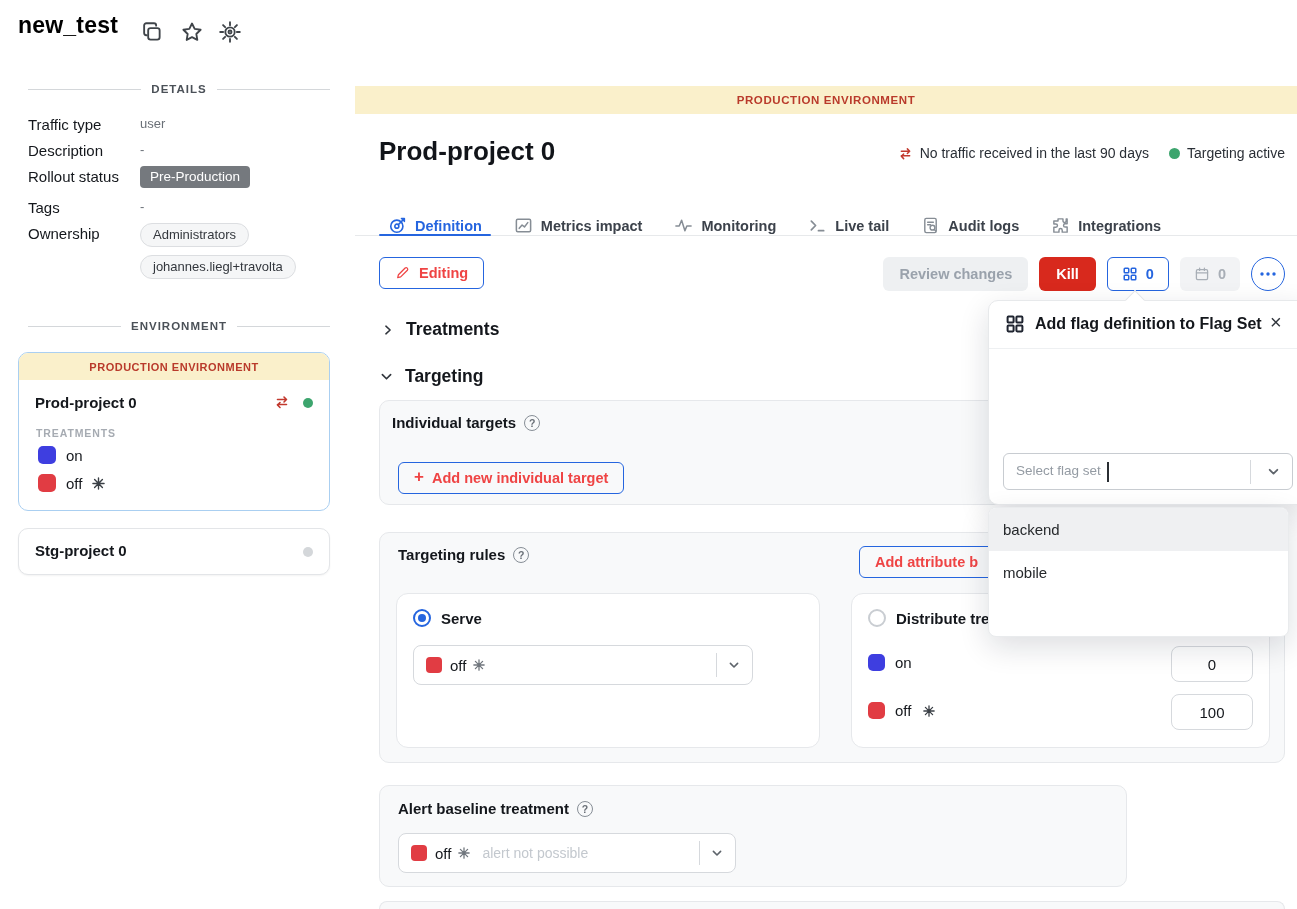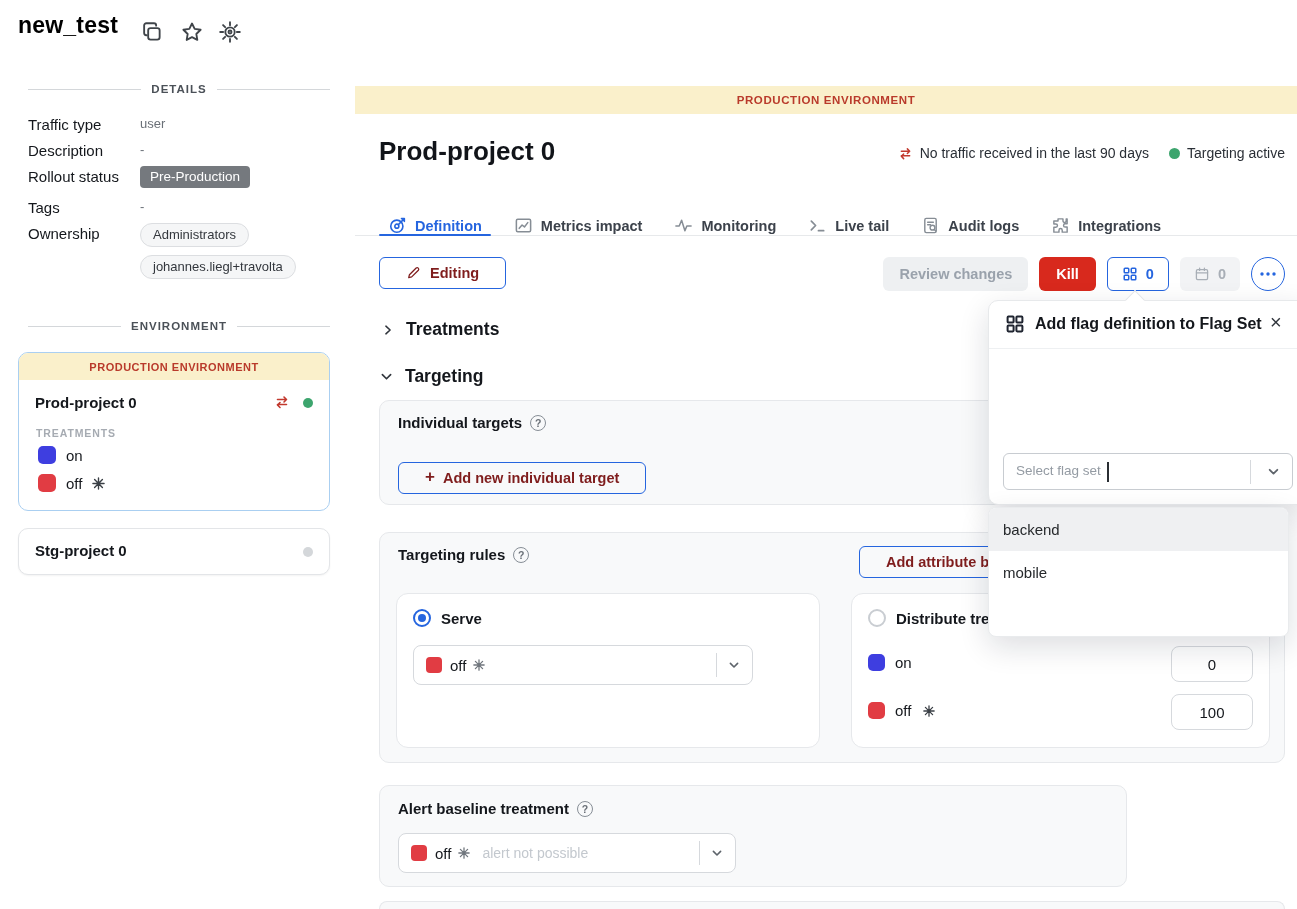--- a/index.html
+++ b/index.html
@@ -49,21 +49,21 @@
   .tabs{left:355px;top:197px;width:942px;height:39px;border-bottom:1px solid #E7E9EB;display:flex;align-items:flex-end;gap:32px;padding-left:33px;}
   .tab{position:relative;display:flex;align-items:center;gap:8px;font-size:14.5px;font-weight:600;color:#3C424B;cursor:pointer;white-space:nowrap;}
   .tab .t-ico{color:#868D95;}
   .tab.active{color:#2565DF;}
   .tab.active .t-ico{color:#2565DF;}
   .tab.active::after{content:"";position:absolute;left:-9px;right:-9px;bottom:-1px;height:2.5px;background:#2565DF;border-radius:2px;}
 
   .toolbar{left:379px;top:257px;width:906px;height:34px;}
   .btn{display:inline-flex;align-items:center;justify-content:center;gap:8px;height:32px;border-radius:6px;
     font-size:14.5px;font-weight:600;cursor:pointer;white-space:nowrap;border:1.5px solid transparent;}
-  .btn.outline-blue{border-color:#2565DF;color:#7f1d1d;background:#fff;padding:0 26px;}
+  .btn.outline-blue{border-color:#2565DF;color:#ef4444;background:#fff;padding:0 15px;}
   .btn.gray{background:#EEF0F2;color:#9AA2AC;border:none;height:34px;padding:0 16px;}
   .btn.kill{background:#D8291D;color:#fff;border:none;height:34px;padding:0 17px;font-weight:700;}
   .btn.count-blue{border-color:#2565DF;color:#2565DF;background:#fff;height:34px;padding:0 14px;}
   .btn.count-gray{background:#F2F3F5;color:#A8AEB6;border:none;height:34px;padding:0 14px;}
   .btn.more{width:34px;height:34px;border-radius:50%;border:1.5px solid #2565DF;color:#2565DF;background:#fff;padding:0;}
   .right-group{position:absolute;right:0;top:0;display:flex;align-items:center;gap:11px;}
 
   .section-h{display:flex;align-items:center;gap:11px;font-size:17.5px;font-weight:700;color:#14171C;cursor:pointer;}
   .chev{color:#30353C;}
 
@@ -336,21 +336,21 @@
   <div class="abs section-h" style="left:379px;top:366px;">
     <span class="chev">
       <svg width="15" height="15" viewBox="0 0 20 20" fill="none" stroke="currentColor" stroke-width="2.2" stroke-linecap="round" stroke-linejoin="round">
           <path d="M4.5 7.5 10 13l5.5-5.5"></path>
         </svg>
     </span>
     <span>Targeting</span>
   </div>
 
   <div class="abs card" style="left:379px;top:400px;width:906px;height:105px;">
-    <div class="card-h abs" style="left:18px;top:13px;align-items:flex-end;">
+    <div class="card-h abs" style="left:12px;top:13px;align-items:flex-end;">
       <span>Individual targets</span>
       <span class="help">?</span>
     </div>
     <div class="btn outline-blue abs" style="left:18px;top:61px;background:transparent;">
       <span style="font-size:17px;font-weight:600;margin-top:-2px;">+</span>
       <span>Add new individual target</span>
     </div>
   </div>
 
   <div class="abs card" style="left:379px;top:532px;width:906px;height:231px;">

